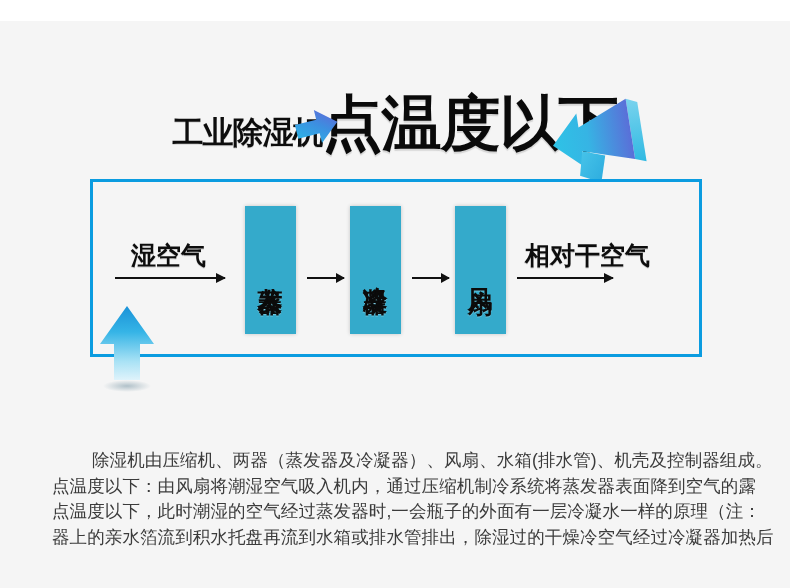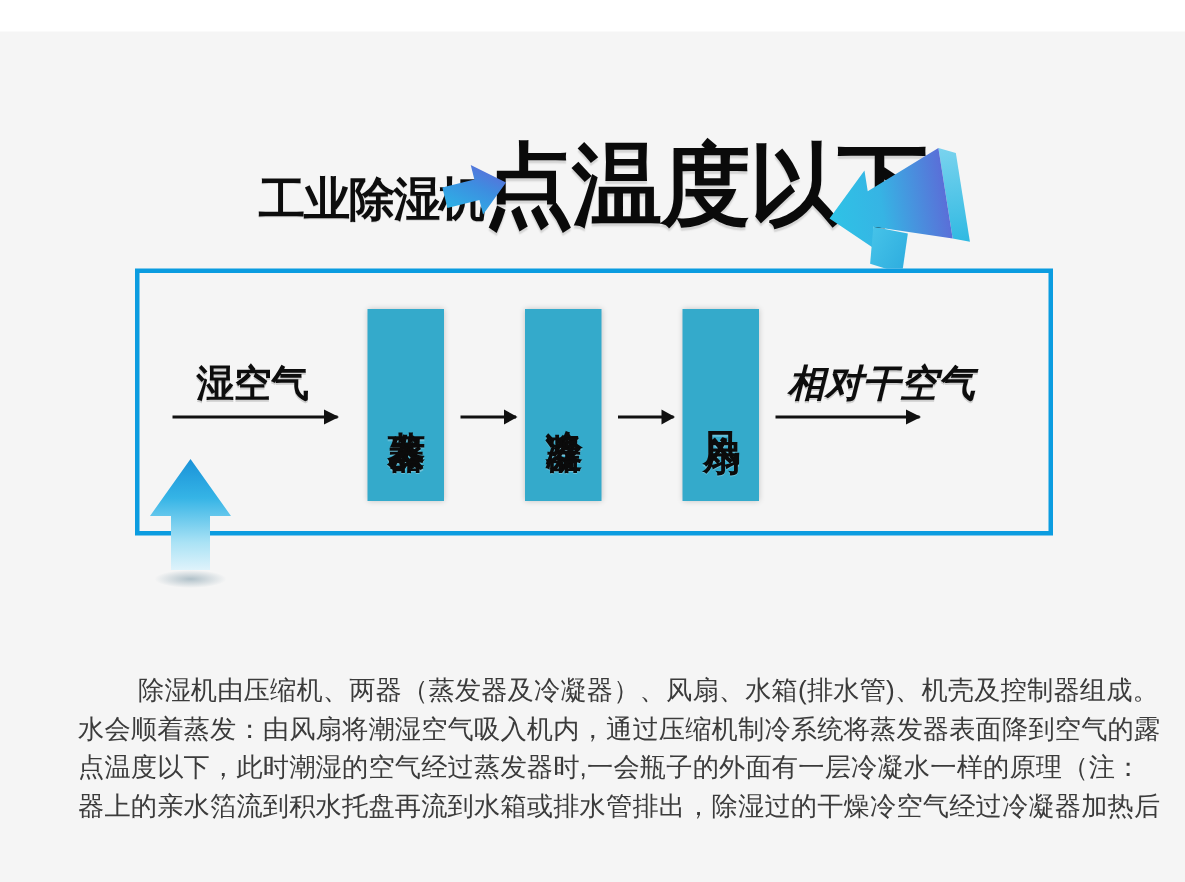--- a/index.html
+++ b/index.html
@@ -268,21 +268,21 @@
       <div class="unit-box" style="left:257px;">
         <span class="unit-box-label">冷凝器</span>
       </div>
 
       <div class="short-arrow" style="left:319px; top:95px; width:37px;"></div>
 
       <div class="unit-box" style="left:362px;">
         <span class="unit-box-label">风扇</span>
       </div>
 
-      <div class="flow-label" style="left:432px; top:57px;font-style:italic;">相对干空气</div>
+      <div class="flow-label" style="left:432px; top:57px;">相对干空气</div>
       <div class="long-arrow" style="left:424px; top:95px; width:96px;"></div>
     </div>
   </div>
 
   <svg id="up-arrow" viewBox="0 0 62 88">
     <defs>
       <linearGradient id="gradUp" x1="0" y1="0" x2="0" y2="1">
         <stop offset="0%" stop-color="#1a92d8"></stop>
         <stop offset="35%" stop-color="#35b4e6"></stop>
         <stop offset="75%" stop-color="#a9e2f5"></stop>
@@ -292,18 +292,18 @@
         <stop offset="0%" stop-color="rgba(120,150,165,0.55)"></stop>
         <stop offset="100%" stop-color="rgba(120,150,165,0)"></stop>
       </radialGradient>
     </defs>
     <ellipse cx="31" cy="82" rx="24" ry="6" fill="url(#shadowUp)"></ellipse>
     <path d="M31 2 L58 40 L44 40 L44 76 L18 76 L18 40 L4 40 Z" fill="url(#gradUp)"></path>
   </svg>
 
   <div id="body-text">
     <div class="body-line indent">除湿机由压缩机、两器（蒸发器及冷凝器）、风扇、水箱(排水管)、机壳及控制器组成。</div>
-    <div class="body-line">水会顺着蒸发：由风扇将潮湿空气吸入机内，通过压缩机制冷系统将蒸发器表面降到空气的露</div>
+    <div class="body-line">点温度以下：由风扇将潮湿空气吸入机内，通过压缩机制冷系统将蒸发器表面降到空气的露</div>
     <div class="body-line">点温度以下，此时潮湿的空气经过蒸发器时,一会瓶子的外面有一层冷凝水一样的原理（注：</div>
     <div class="body-line">器上的亲水箔流到积水托盘再流到水箱或排水管排出，除湿过的干燥冷空气经过冷凝器加热后</div>
   </div>
 
 </div>
 
 </body></html>

